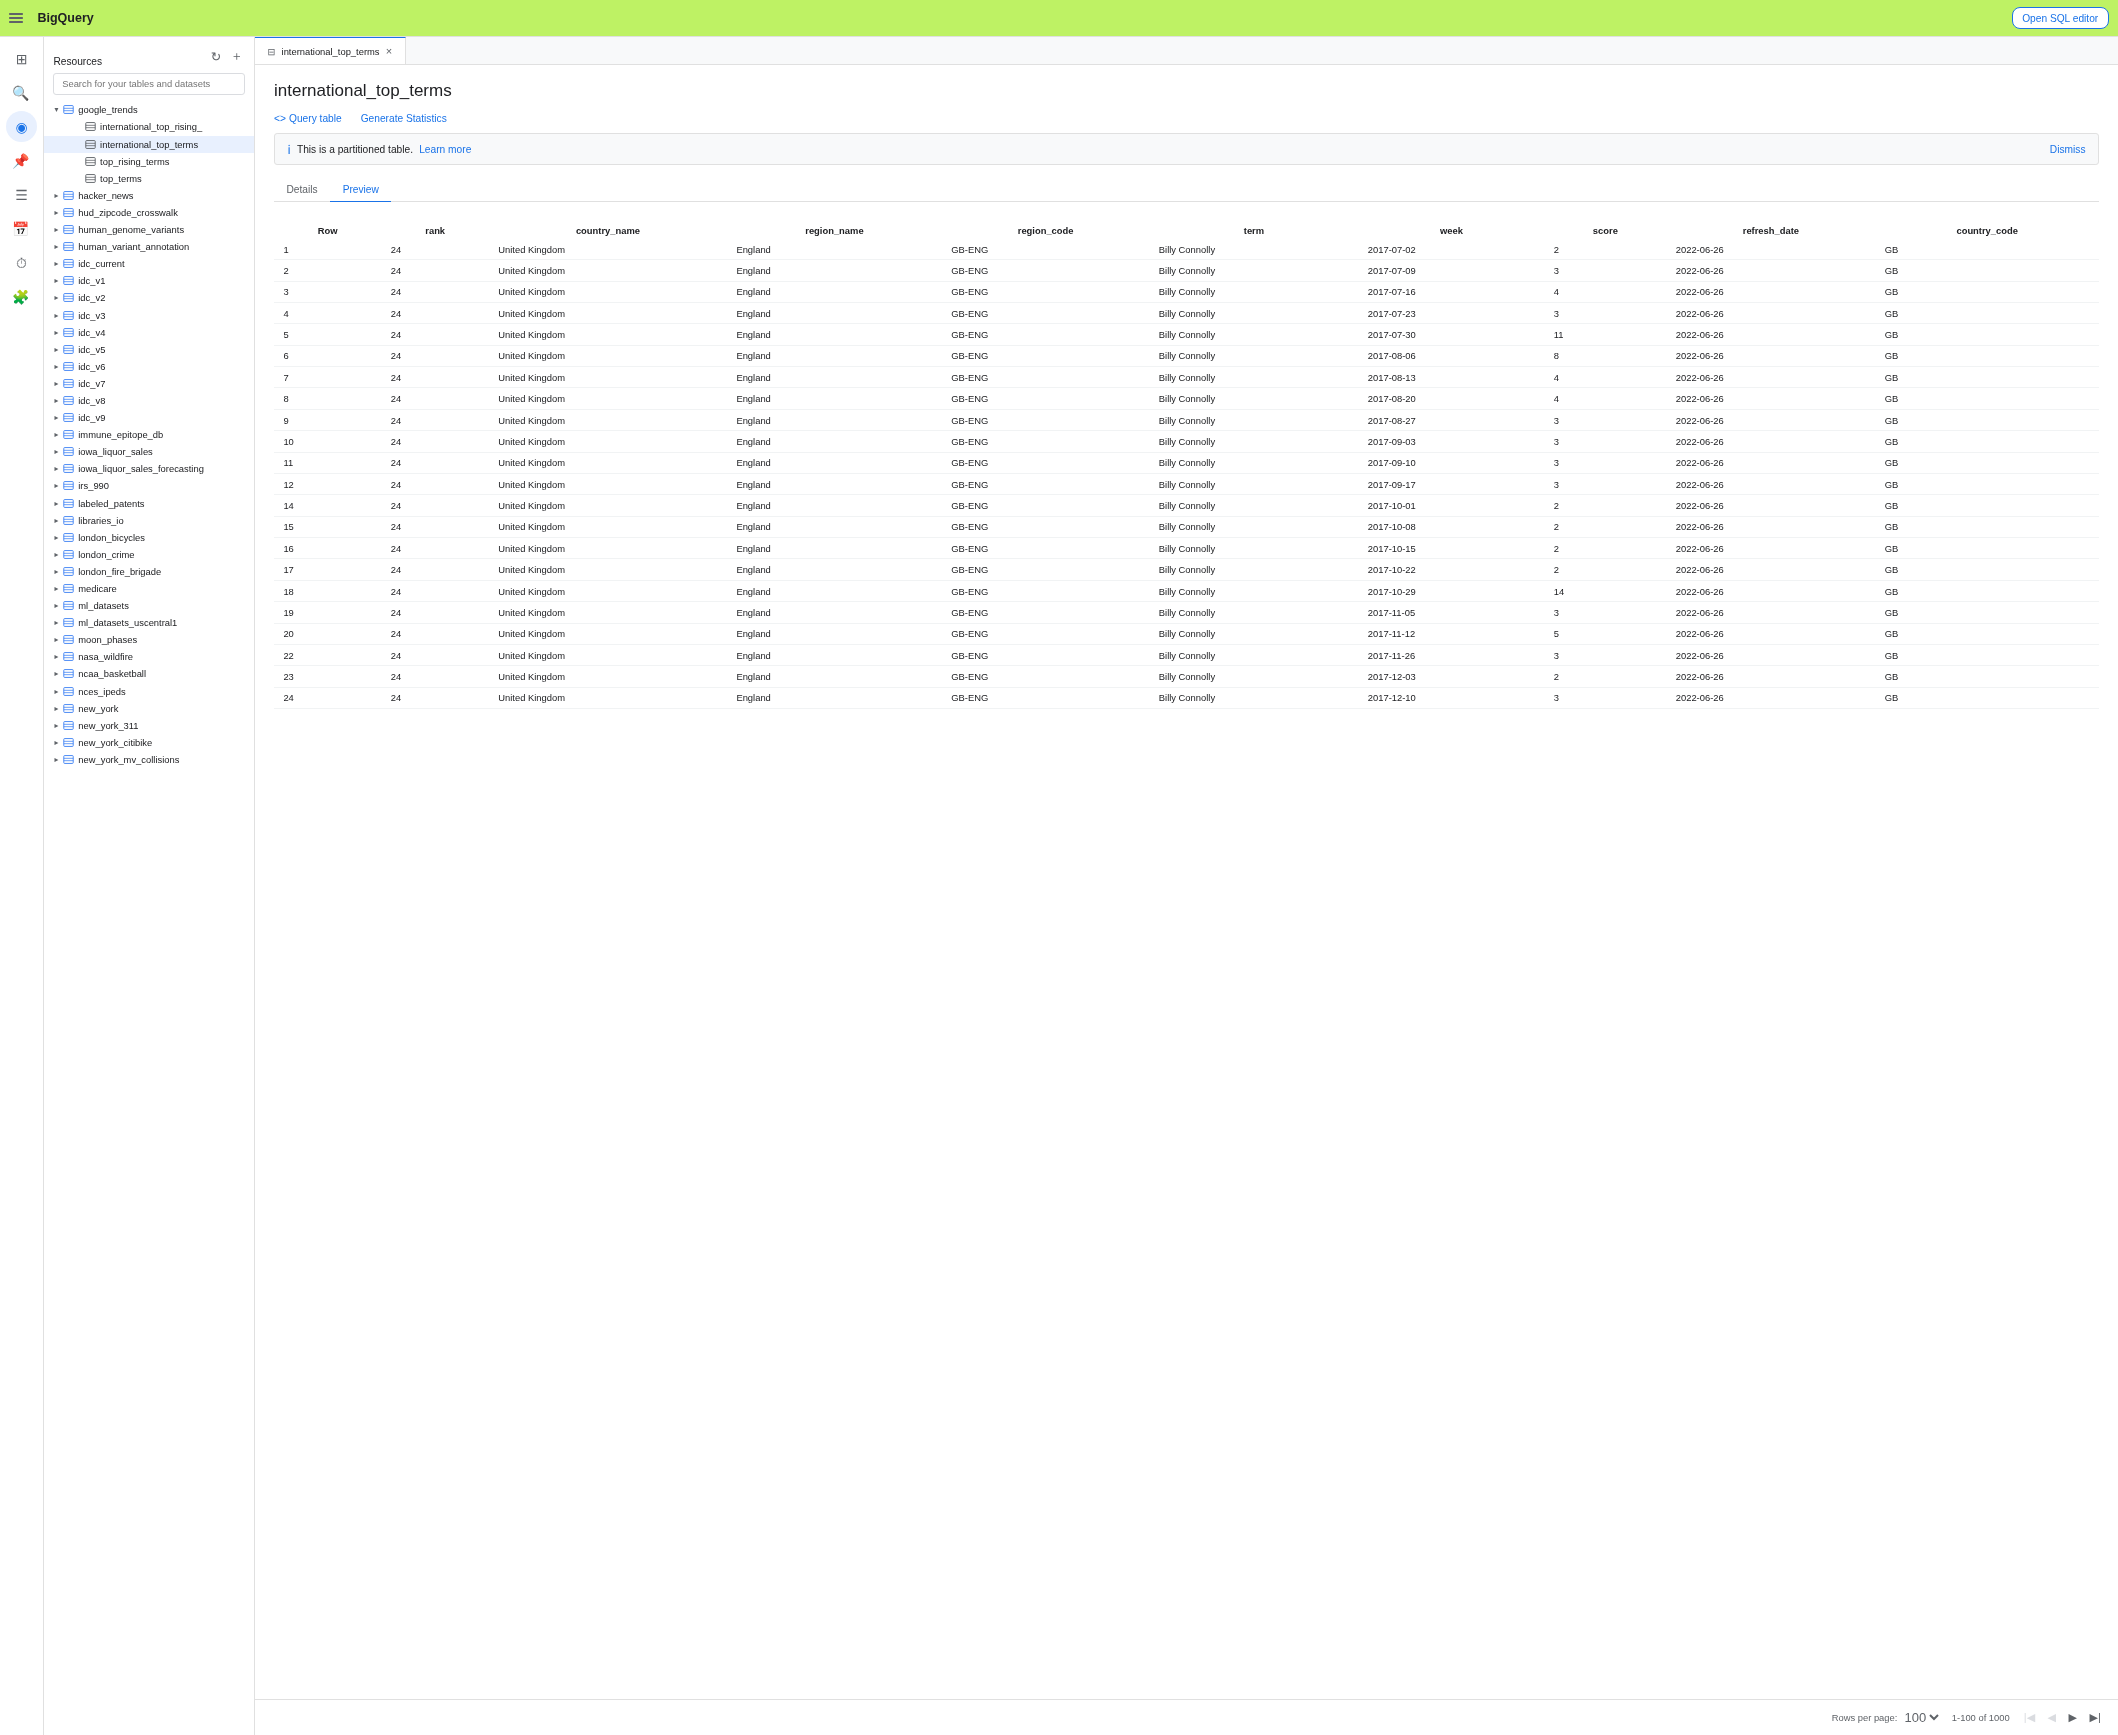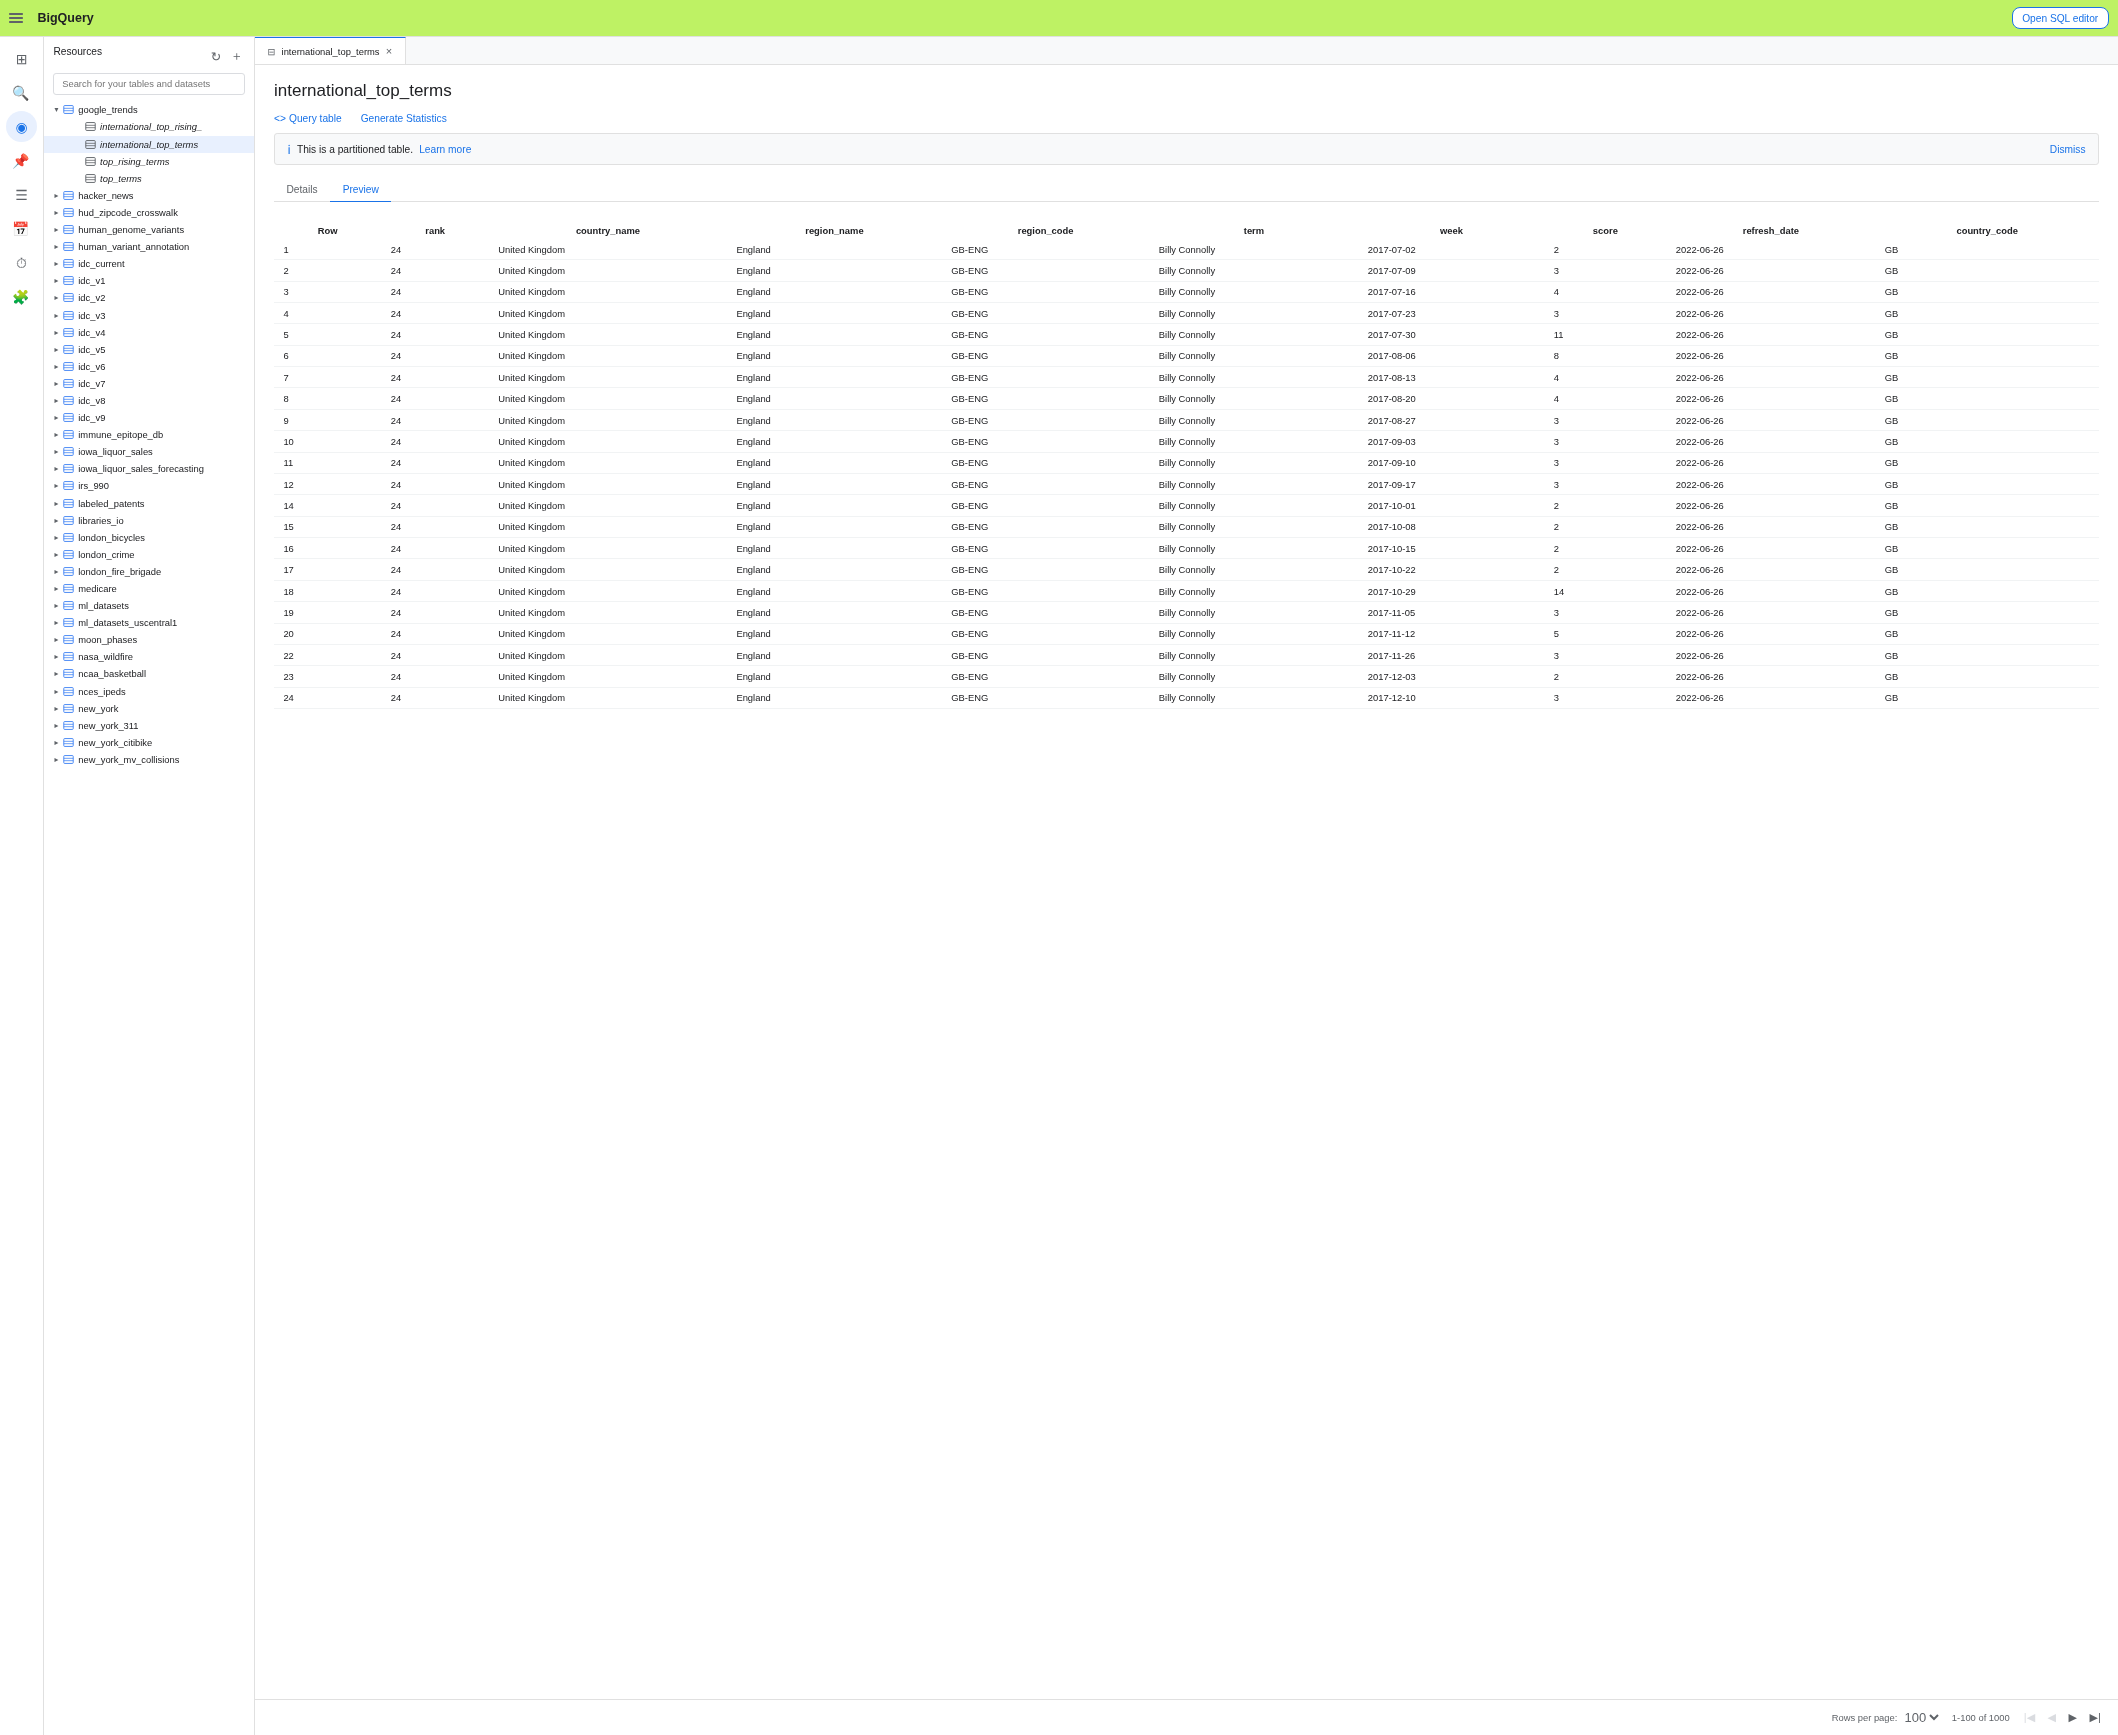--- a/index.html
+++ b/index.html
@@ -7,31 +7,31 @@
 
     
     .top-bar { display: flex; align-items: center; height: 37px; background: #bef264; border-bottom: 0.8px solid #e0e0e0; padding: 0 9.4px; gap: 12.5px; flex-shrink: 0; }
     .top-bar-logo { font-size: 12.5px; font-weight: 600; color: #202124; white-space: nowrap; }
     .top-bar-hamburger { width: 15.6px; height: 15.6px; display: flex; flex-direction: column; justify-content: center; gap: 2.3px; cursor: pointer; }
     .top-bar-hamburger span { display: block; width: 14px; height: 1.6px; background: #5f6368; border-radius: 0.8px; }
     .open-sql-btn { color: #1a73e8; border: 0.8px solid #1a73e8; border-radius: 8px; padding: 4.7px 9.4px; font-size: 10.2px; cursor: pointer; background: #fff; white-space: nowrap; }
 
     
     .sidebar { width: 211px; border-right: 0.8px solid #e0e0e0; display: flex; flex-direction: column; overflow: hidden; flex-shrink: 0; }
-    .sidebar-header { display: flex; align-items: flex-start; justify-content: space-between; padding: 9.4px 9.4px 6.2px; }
+    .sidebar-header { display: flex; align-items: flex-end; justify-content: space-between; padding: 9.4px 9.4px 6.2px; }
     .sidebar-title { font-size: 10.2px; font-weight: 500; color: #202124; }
     .sidebar-actions { display: flex; gap: 6.2px; }
     .sidebar-action-btn { background: none; border: none; cursor: pointer; color: #5f6368; font-size: 12.5px; padding: 1.6px; }
     .sidebar-search { margin: 0 9.4px 6.2px; }
     .sidebar-search input { width: 100%; padding: 4.7px 7.8px; border: 0.8px solid #dadce0; border-radius: 3.1px; font-size: 9.4px; color: #5f6368; }
     .sidebar-tree { overflow-y: auto; flex: 1; padding-bottom: 6.2px; }
     .tree-item { display: flex; align-items: center; padding: 2.3px 6.2px 2.3px 0; cursor: pointer; font-size: 9.4px; color: #202124; white-space: nowrap; }
     .tree-item.selected { background: #e8f0fe; }
     .tree-indent-1 { padding-left: 6.2px; }
-    .tree-indent-3 { padding-left: 28px; font-style: italic; }
+    .tree-indent-3 { padding-left: 28px; }
     .tree-toggle { width: 12.5px; height: 12.5px; display: inline-flex; align-items: center; justify-content: center; color: #5f6368; font-size: 7.8px; flex-shrink: 0; }
     .tree-icon { width: 12.5px; height: 12.5px; display: inline-flex; align-items: center; justify-content: center; margin-right: 3.1px; flex-shrink: 0; }
     .tree-label { font-size: 9.4px; }
 
     
     .right-panel { flex: 1; display: flex; flex-direction: column; overflow: hidden; }
 
     
     .tab-bar { display: flex; align-items: center; border-bottom: 0.8px solid #e0e0e0; background: #f8f9fa; padding: 0 0 0 0; flex-shrink: 0; height: 28px; }
     .tab { display: flex; align-items: center; padding: 0 12.5px; height: 100%; font-size: 9.4px; color: #202124; border-right: 0.8px solid #e0e0e0; cursor: pointer; gap: 6.2px; background: #fff; border-top: 1.6px solid #1a73e8; }

